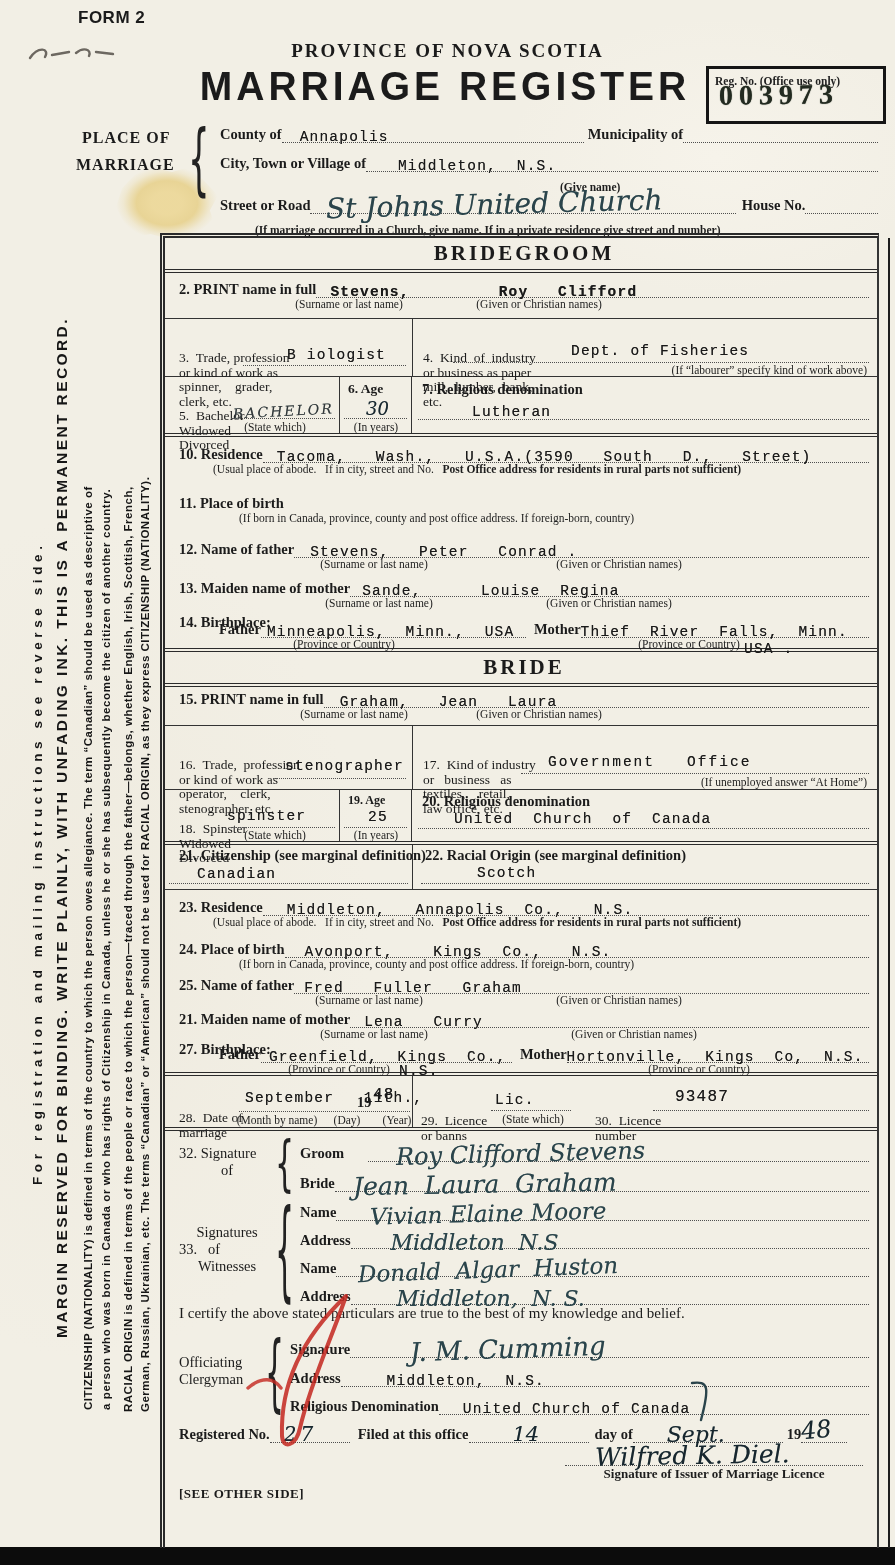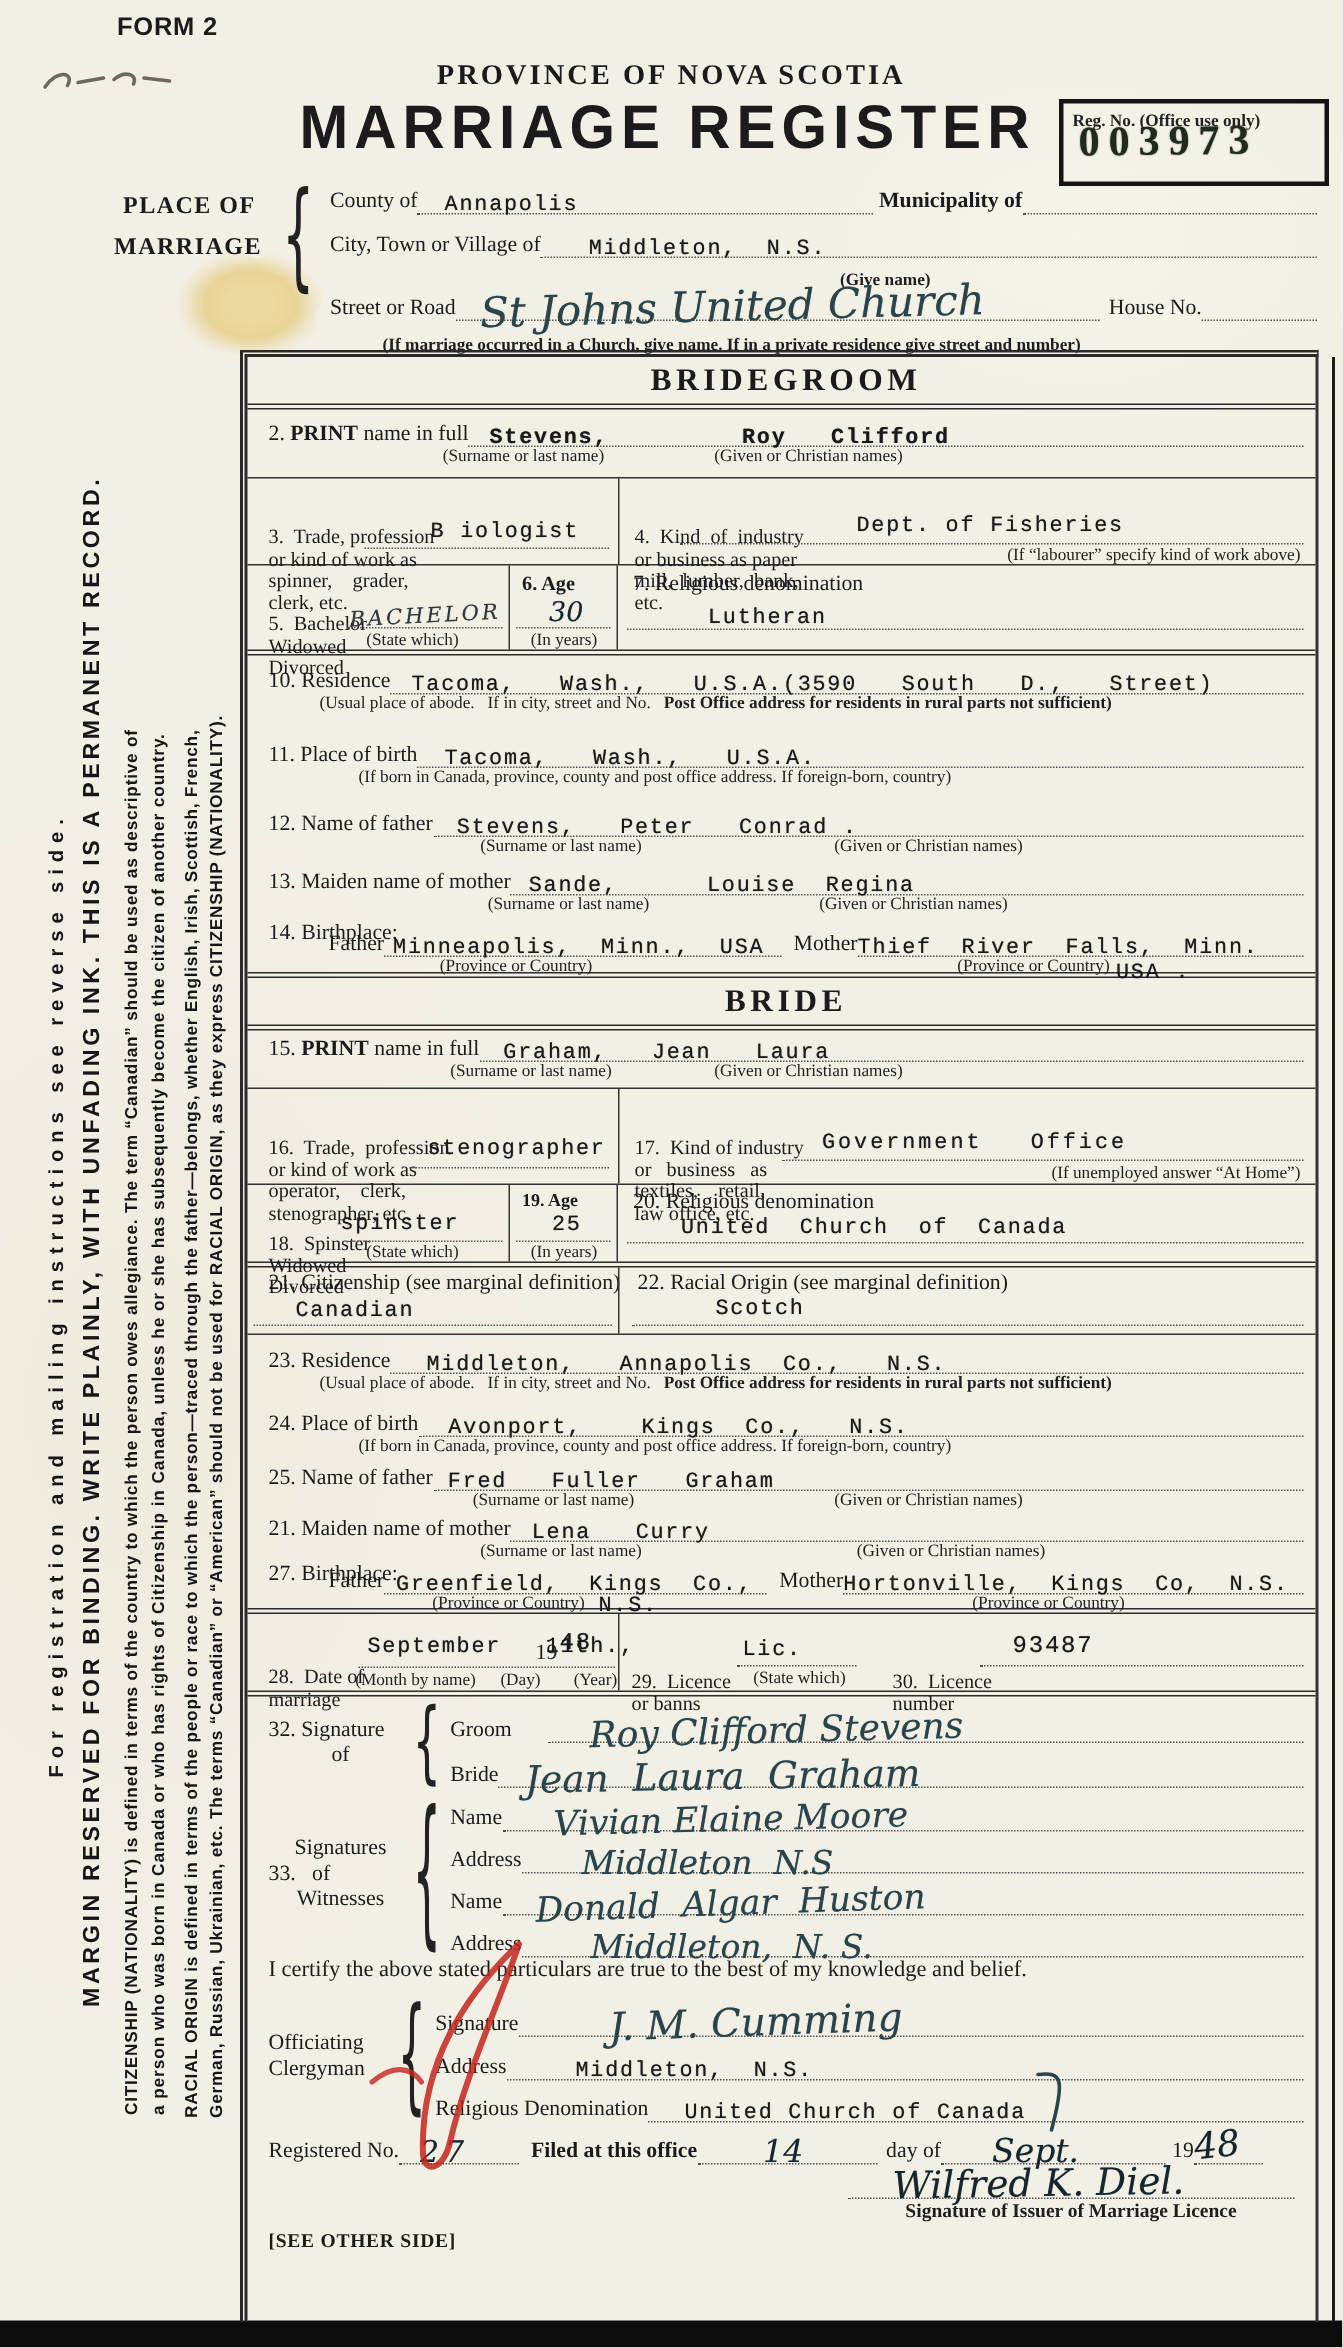--- a/index.html
+++ b/index.html
@@ -13,21 +13,21 @@
   .form-label{left:78px;top:8px;font-family:"Liberation Sans",sans-serif;font-weight:bold;font-size:17px;letter-spacing:.5px;}
   .province{left:0;top:40px;width:895px;text-align:center;font-weight:bold;font-size:19px;letter-spacing:2px;}
   .big-title{left:0;top:64px;width:890px;text-align:center;font-family:"Liberation Sans",sans-serif;font-weight:bold;font-size:39px;letter-spacing:4px;transform:scaleY(1.05);}
   .regbox{left:706px;top:66px;width:174px;height:52px;border:3px solid #151515;}
   .regbox .rlabel{position:absolute;left:6px;top:6px;font-size:11.5px;font-weight:bold;white-space:nowrap;color:#222;}
   .regbox .stamp{position:absolute;left:10px;top:10px;font-size:28px;font-weight:bold;letter-spacing:6px;color:#222a20;transform:rotate(-.6deg);text-shadow:0 0 1px rgba(30,40,28,.8);}
   
   .place-h{font-weight:bold;font-size:16px;letter-spacing:1px;}
   .brace{font-family:"DejaVu Sans",sans-serif;color:#222;display:inline-block;}
   .fline{display:flex;align-items:flex-end;}
-  .lbl{font-size:14.5px;white-space:nowrap;}
+  .lbl{font-size:14.5px;white-space:nowrap;font-weight:bold;}
   .lblb{font-weight:bold;}
   .fill{flex:1 1 auto;border-bottom:1.6px dotted #4f4f4f;display:flex;align-items:flex-end;min-width:14px;white-space:pre;}
   .typed{font-family:"Liberation Mono",monospace;font-size:14.5px;letter-spacing:1.2px;color:#191919;white-space:pre;margin-bottom:-3px;text-shadow:0 0 .6px rgba(25,25,25,.65);}
   .hand{font-family:"DejaVu Serif",serif;font-style:italic;color:#2a444b;white-space:pre;text-shadow:0 0 .5px rgba(40,70,75,.5);}
   .hand-black{color:#17262e;}
   .cap{font-size:11.5px;color:#1e1e1e;white-space:nowrap;}
   .capc{position:absolute;transform:translateX(-50%);}
   .caps{position:relative;height:14px;}
   
   .box{position:absolute;left:160px;top:233px;width:719px;height:1315px;border-left:5px double #2a2a2a;border-top:5px double #2a2a2a;border-right:2px solid #343434;box-sizing:border-box;}
@@ -155,21 +155,20 @@
       <div class="fline" style="padding-top:9px;">
         <span class="lbl">10.  Residence</span>
         <span class="fill"><span class="typed" style="padding-left:14px;">Tacoma,   Wash.,   U.S.A.(3590   South   D.,   Street)</span></span>
       </div>
       <div class="cap" style="padding-left:34px;white-space:pre;"><span>(Usual place of abode.   If in city, street and No.   </span><b>Post Office address for residents in rural parts not sufficient)</b></div>
     </div>
 
     <div class="row" style="height:48px;">
       <div class="fline" style="padding-top:10px;">
         <span class="lbl">11.  Place of birth</span>
-        <span class="fill"><span class="typed" style="padding-left:18px;">Tacoma,   Wash.,   U.S.A.</span></span>
       </div>
       <div class="cap" style="padding-left:60px;">(If born in Canada, province, county and post office address.   If foreign-born, country)</div>
     </div>
 
     <div class="row" style="height:43px;">
       <div class="fline" style="padding-top:8px;">
         <span class="lbl">12.  Name of father</span>
         <span class="fill"><span class="typed" style="padding-left:16px;">Stevens,   Peter   Conrad .</span></span>
       </div>
       <div class="caps">

